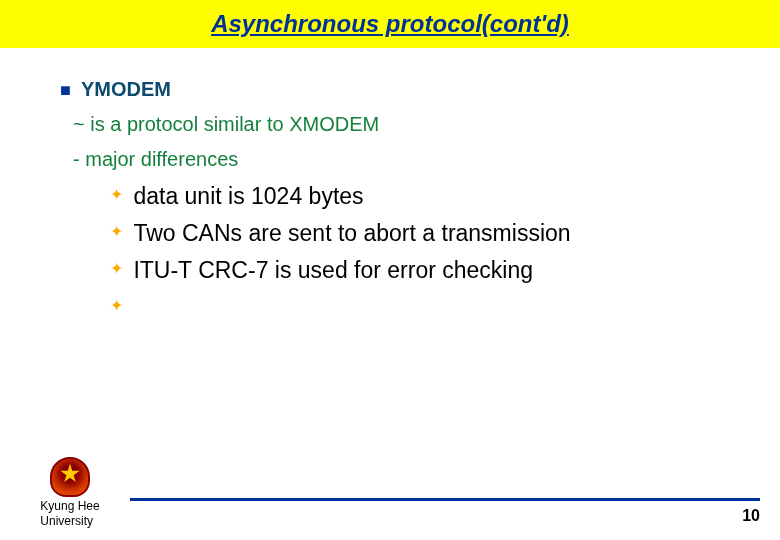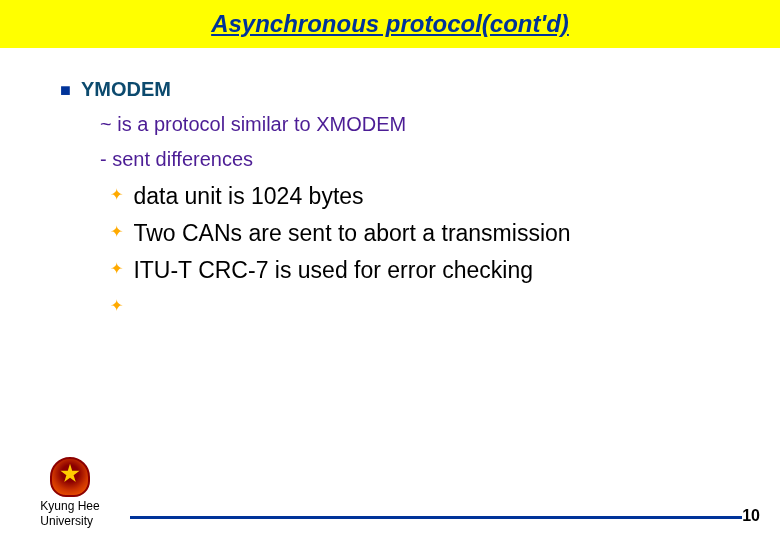--- a/index.html
+++ b/index.html
@@ -56,22 +56,22 @@
     }
 
     .main-bullet-text {
       font-size: 20px;
       color: #0c4a6e;
       font-weight: bold;
     }
 
     .sub-line {
       font-size: 20px;
-      color: #4c1d95;
-      margin-left: 40px;
+      color: #15803d;
+      margin-left: 13px;
       margin-bottom: 12px;
     }
 
     .sub-bullet-group {
       margin-left: 50px;
       margin-bottom: 6px;
     }
 
     .sub-bullet {
       display: flex;
@@ -137,21 +137,21 @@
       color: #000000;
       text-align: left;
       line-height: 1.3;
       margin-top: 2px;
     }
 
     .footer-line-container {
       flex: 1;
       margin-left: 10px;
       display: flex;
-      flex-direction: row;
+      flex-direction: column;
       align-items: flex-end;
       padding-bottom: 5px;
     }
 
     .footer-line {
       width: 100%;
       height: 3px;
       background: #003399;
       margin-bottom: 6px;
     }
@@ -173,21 +173,21 @@
 
   <div class="content">
 
     <div class="main-bullet">
       <span class="main-bullet-icon">■</span>
       <span class="main-bullet-text">YMODEM</span>
     </div>
 
     <div class="sub-line">~ is a protocol similar to XMODEM</div>
 
-    <div class="sub-line">- sent differences</div>
+    <div class="sub-line">- major differences</div>
 
     <div class="sub-bullet-group">
 
       <div class="sub-bullet">
         <span class="sub-bullet-icon">✦</span>
         <span class="sub-bullet-text">data unit is 1024 bytes</span>
       </div>
 
       <div class="sub-bullet">
         <span class="sub-bullet-icon">✦</span>

